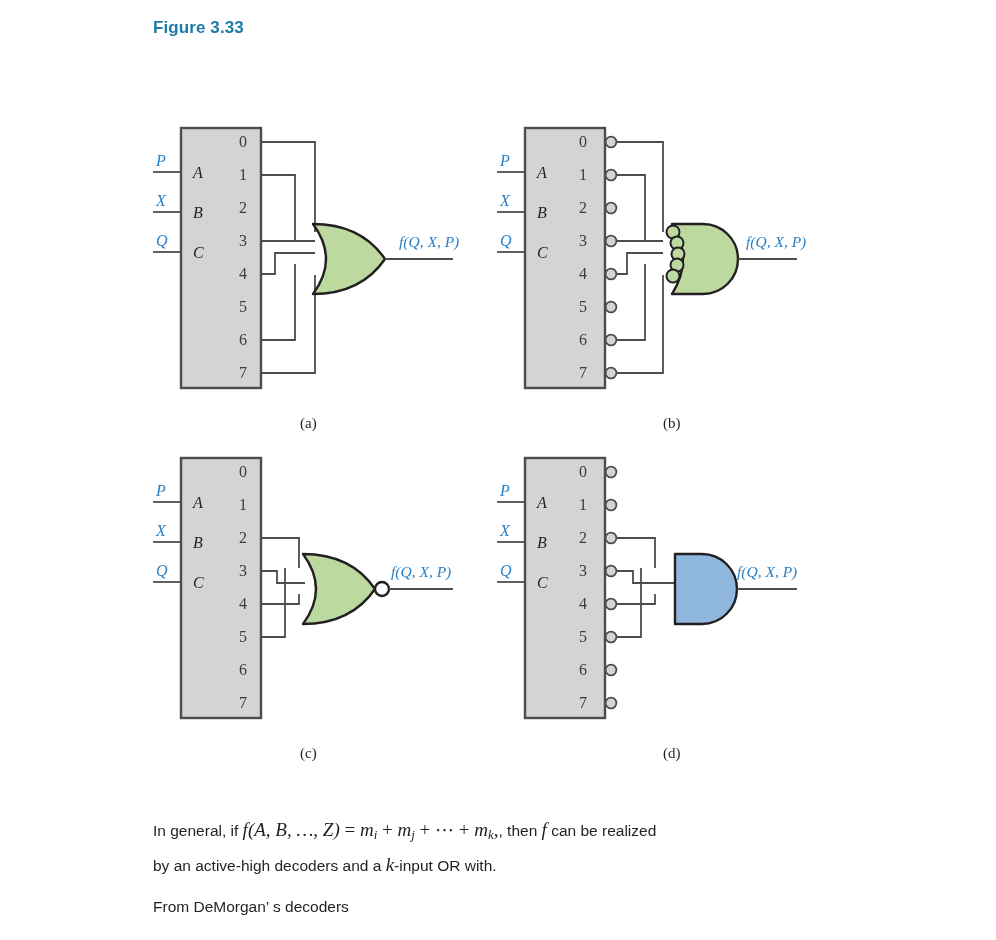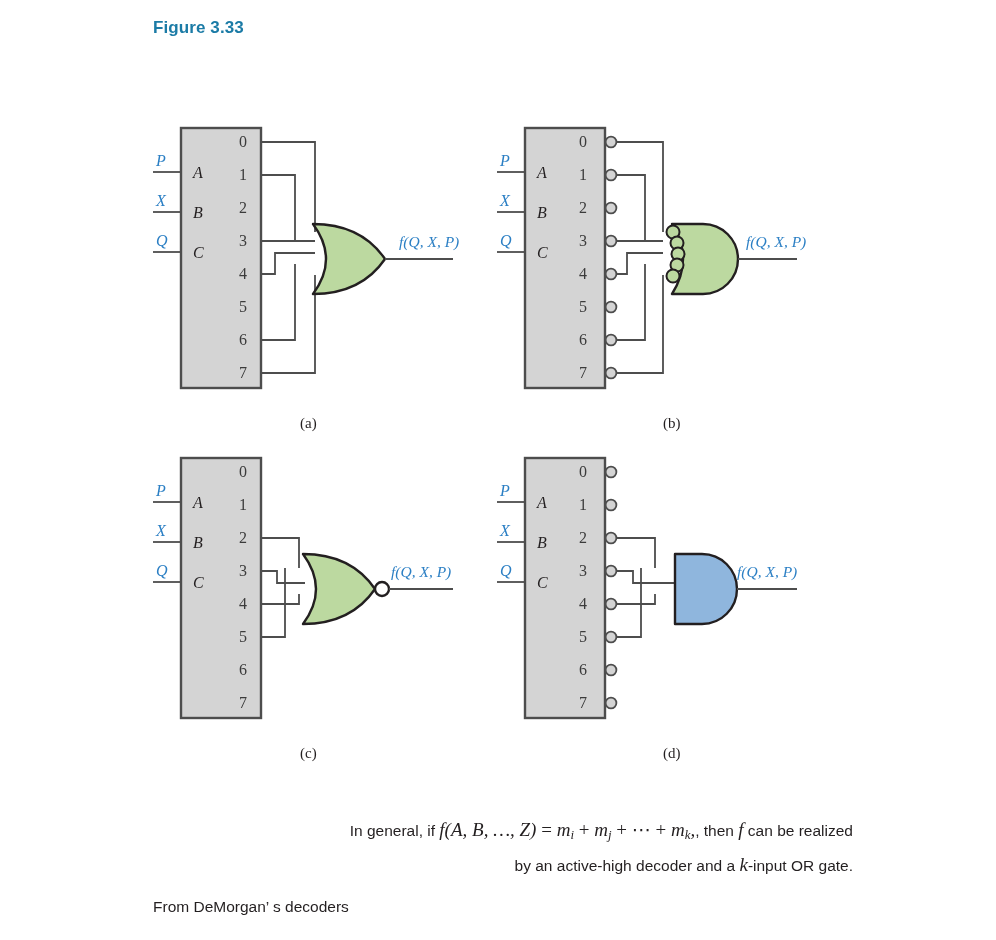--- a/index.html
+++ b/index.html
@@ -43,21 +43,20 @@
     font-family: "Liberation Serif", serif;
     font-size: 15px;
     color: #231f20;
   }
   .bottom-text {
     position: absolute;
     left: 153px;
     font-family: "Liberation Sans", sans-serif;
     font-size: 15.5px;
     color: #231f20;
-    text-align: right;
   }
   .bottom-text .mathblk {
     font-family: "Liberation Serif", serif;
     font-style: italic;
     font-size: 19px;
   }
   .bottom-text .mathblk .nonital { font-style: normal; }
   .bottom-text sub {
     font-size: 0.68em;
     vertical-align: -0.25em;
@@ -246,18 +245,18 @@
 
       <path d="M178 104 L205 104 A35 35 0 0 1 205 174 L178 174 Z" fill="#8fb6dd" stroke="#231f20" stroke-width="2.4" stroke-linejoin="round"></path>
       <line x1="240" y1="139" x2="300" y2="139" stroke="#4d4d4d" stroke-width="1.8"></line>
       <text class="out-lab" x="240" y="127">f(Q, X, P)</text>
     </svg>
   </div>
   <div class="panel-label" style="left:663px; top:745px;">(d)</div>
 
   <div class="bottom-text" style="top:815px; width:700px; line-height:30px;">
     <span>In general, if </span><span class="mathblk">f(A, B, …, Z) <span class="nonital">=</span> m<sub>i</sub> <span class="nonital">+</span> m<sub>j</sub> <span class="nonital">+ ⋯ +</span> m<sub>k</sub>,</span><span>, then </span><span class="mathblk">f</span><span> can be realized</span><br>
-    <span>by an active-high decoder and a </span><span class="mathblk">k</span><span>-input OR gate.</span>
+    <span>by an active-high decoders and a </span><span class="mathblk">k</span><span>-input OR with.</span>
   </div>
 
   <div class="bottom-text" style="top:898px;">From DeMorgan’ s decoders</div>
 
 </div>
 
 </body></html>

